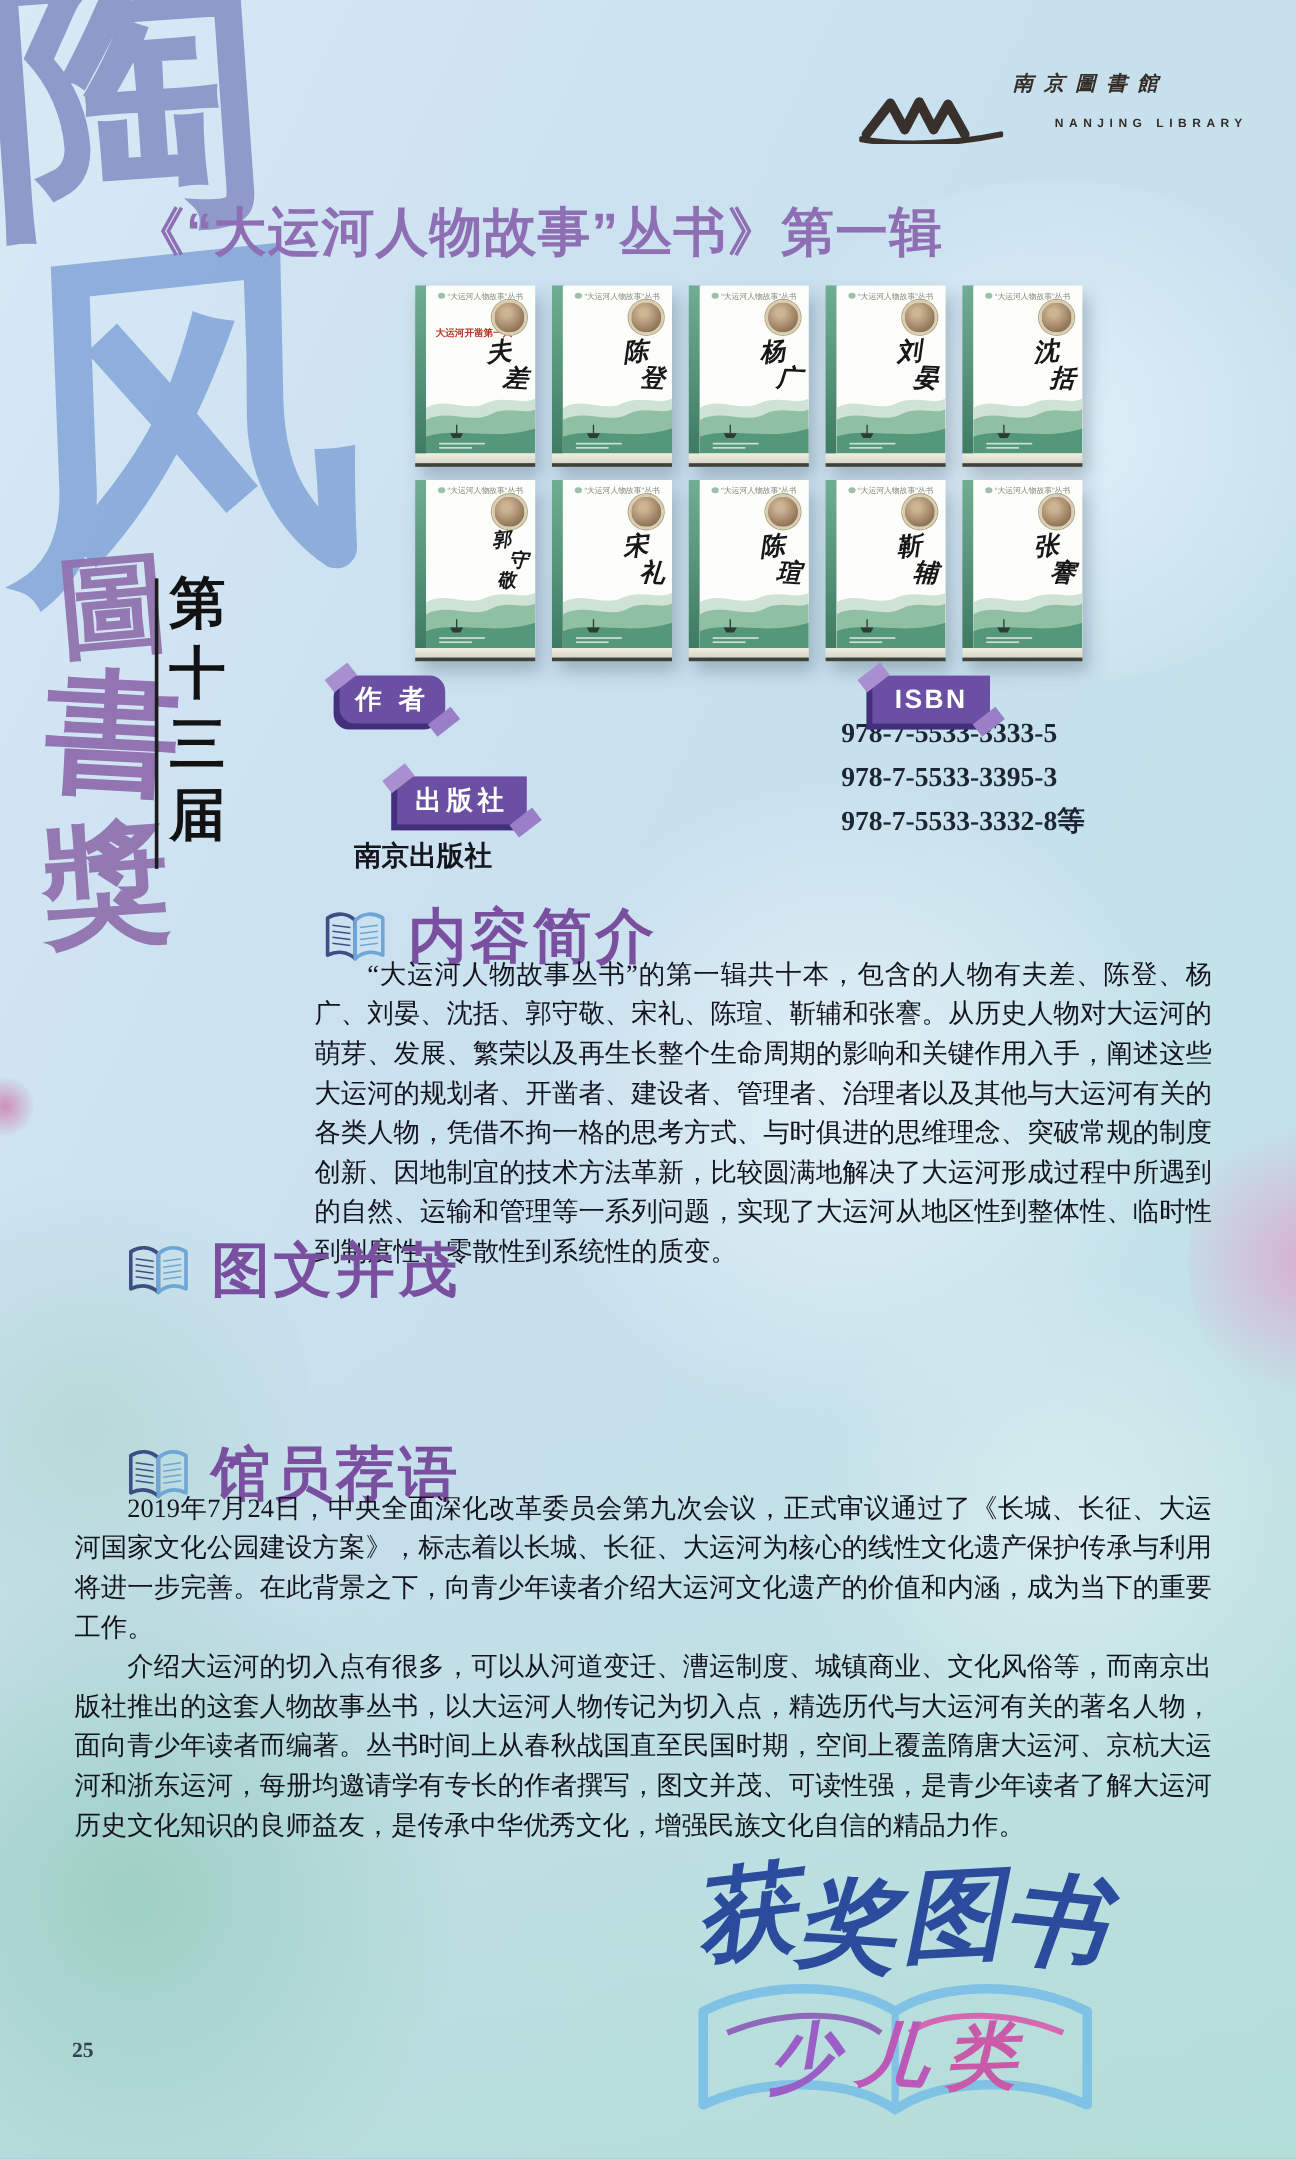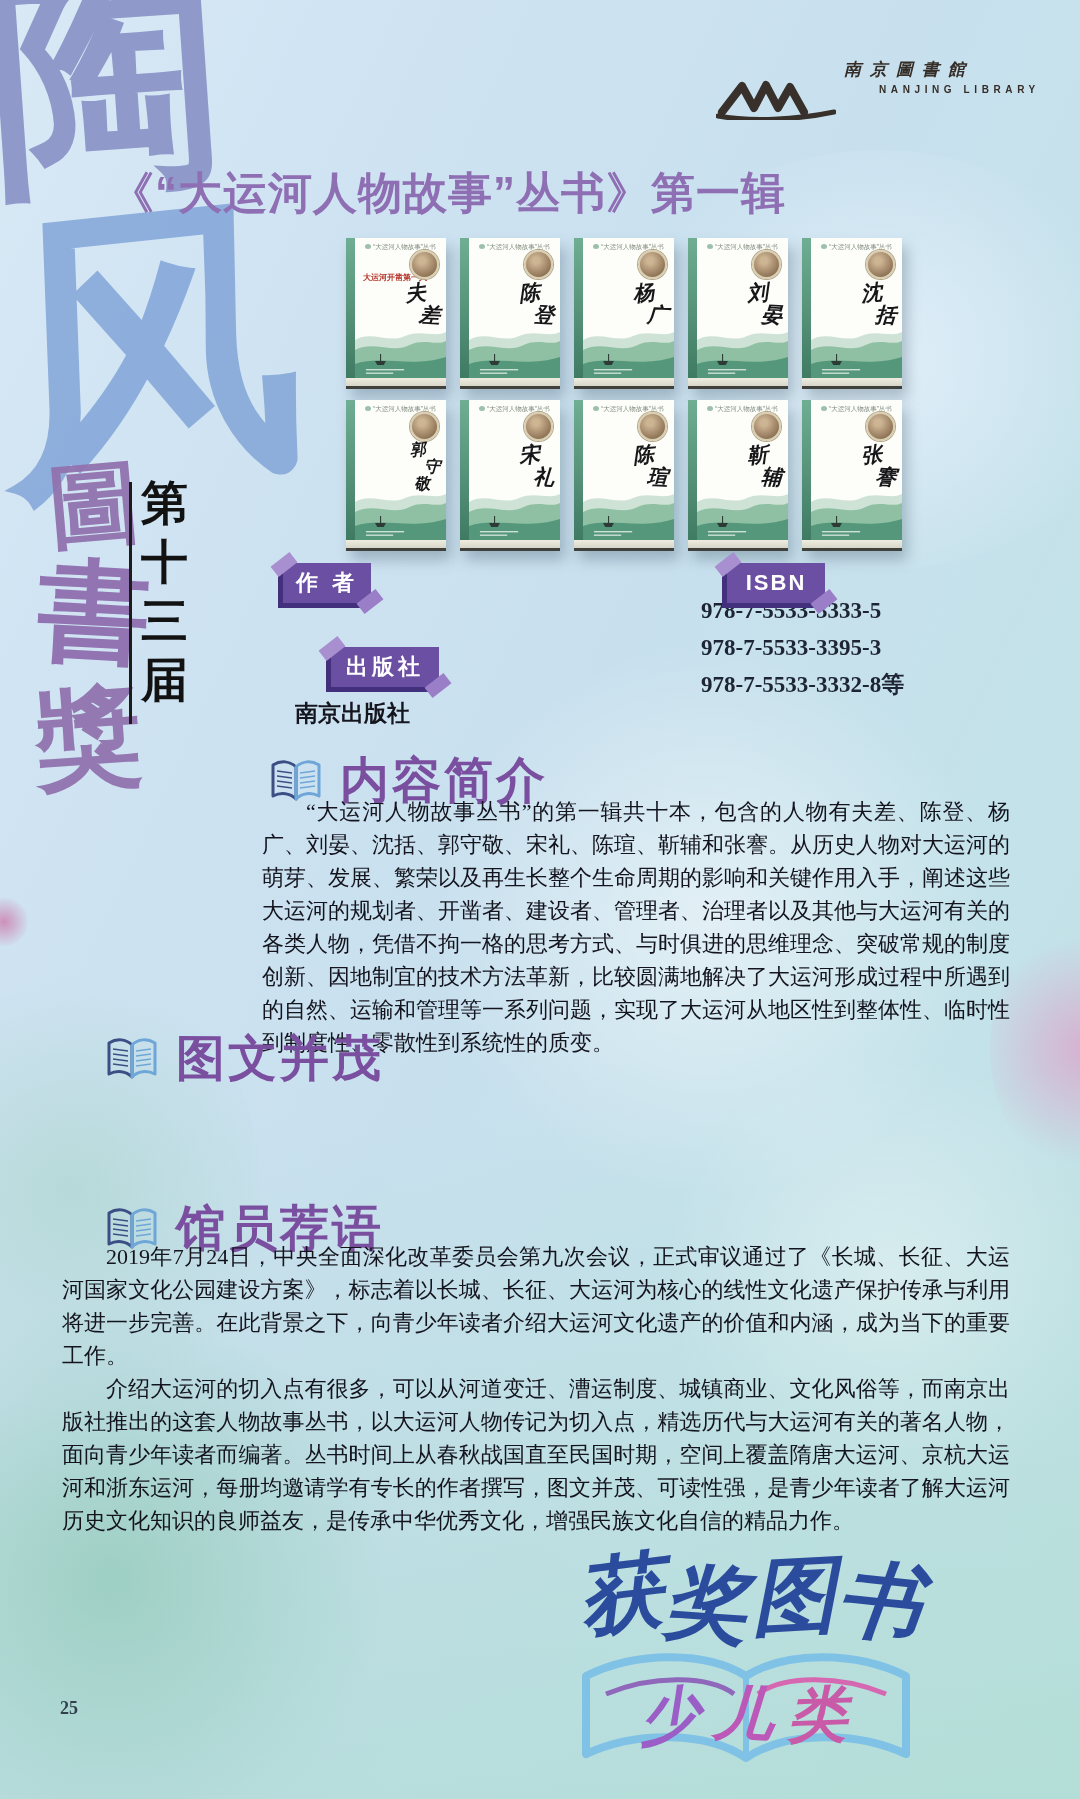--- a/index.html
+++ b/index.html
@@ -26,21 +26,21 @@
 
   .edition-line{position:absolute;left:129px;top:482px;width:3px;height:242px;background:#1c1c1c;}
   .edition{position:absolute;left:141px;top:480px;display:flex;flex-direction:column;gap:12px;
     font-family:"Liberation Serif",serif;font-weight:bold;font-size:47px;color:#121212;line-height:1;}
 
   
   .logo{position:absolute;left:716px;top:58px;display:flex;align-items:flex-start;}
   .logo-mark{width:120px;height:44px;margin-top:18px;}
   .logo-texts{margin-left:8px;}
   .logo-zh{font-family:"Liberation Serif",serif;font-weight:bold;font-size:17px;letter-spacing:9px;color:#352d27;white-space:nowrap;font-style:italic;}
-  .logo-en{font-size:10px;font-weight:bold;letter-spacing:4.6px;color:#352d27;margin-top:3px;padding-left:35px;}
+  .logo-en{font-size:10px;font-weight:bold;letter-spacing:4.6px;color:#352d27;margin-top:17px;padding-left:35px;}
 
   .title{position:absolute;left:110px;top:148px;width:970px;text-align:left;font-size:44px;font-weight:bold;
     letter-spacing:1px;color:#8f6fb3;font-family:"Liberation Sans",sans-serif;margin-top:16px;}
 
   
   .books-row{position:absolute;left:346px;display:flex;gap:14px;}
   #books-row1{top:238px;} #books-row2{top:400px;}
   .book{position:relative;width:100px;height:148px;filter:drop-shadow(5px 9px 7px rgba(45,70,90,.30));}
   .spine{position:absolute;left:0;top:0;width:9px;height:140px;background:linear-gradient(#6fae92,#3f7a62);border-right:1px solid rgba(0,0,0,.18);}
   .cover{position:absolute;left:9px;top:0;width:91px;height:140px;background:#fdfdf9;overflow:hidden;}
@@ -58,21 +58,21 @@
   .waves{position:absolute;left:0;bottom:0;width:100%;height:62px;}
   .waves svg{width:100%;height:100%;display:block;}
   .edge{position:absolute;left:0;top:140px;width:100px;height:8px;background:linear-gradient(#efede0,#d7d6c9);
     border-bottom:3px solid #41413c;}
 
   
   .banner{position:absolute;height:40px;background:#6b4fa2;color:#fff;display:flex;align-items:center;justify-content:center;
     font-weight:bold;font-size:22px;letter-spacing:4px;box-shadow:-5px 5px 0 #43307c;z-index:3;}
   .banner::before{content:"";position:absolute;left:-11px;top:-5px;width:24px;height:13px;background:#a78fd0;transform:rotate(-38deg);}
   .banner::after{content:"";position:absolute;right:-11px;bottom:-5px;width:24px;height:13px;background:#9a7fc8;transform:rotate(-38deg);}
-  .b-author{left:283px;top:563px;width:88px;}
+  .b-author{left:283px;top:563px;width:88px;border-radius:13px;}
   .b-pub{left:283px;top:647px;width:108px;margin-left:48px;}
   .b-isbn{left:727px;top:563px;width:98px;letter-spacing:2px;}
   .plain{position:absolute;font-family:"Liberation Serif",serif;color:#15151e;}
   .author-text{left:295px;top:608px;font-size:23px;font-weight:bold;}
   .pub-text{left:295px;top:698px;font-size:23px;font-weight:bold;}
   .isbn-list{position:absolute;left:701px;top:592px;font-family:"Liberation Serif",serif;font-weight:bold;
     font-size:23px;color:#1d2433;line-height:37px;white-space:nowrap;}
 
   
   .sec-h{position:absolute;display:flex;align-items:center;gap:16px;}

